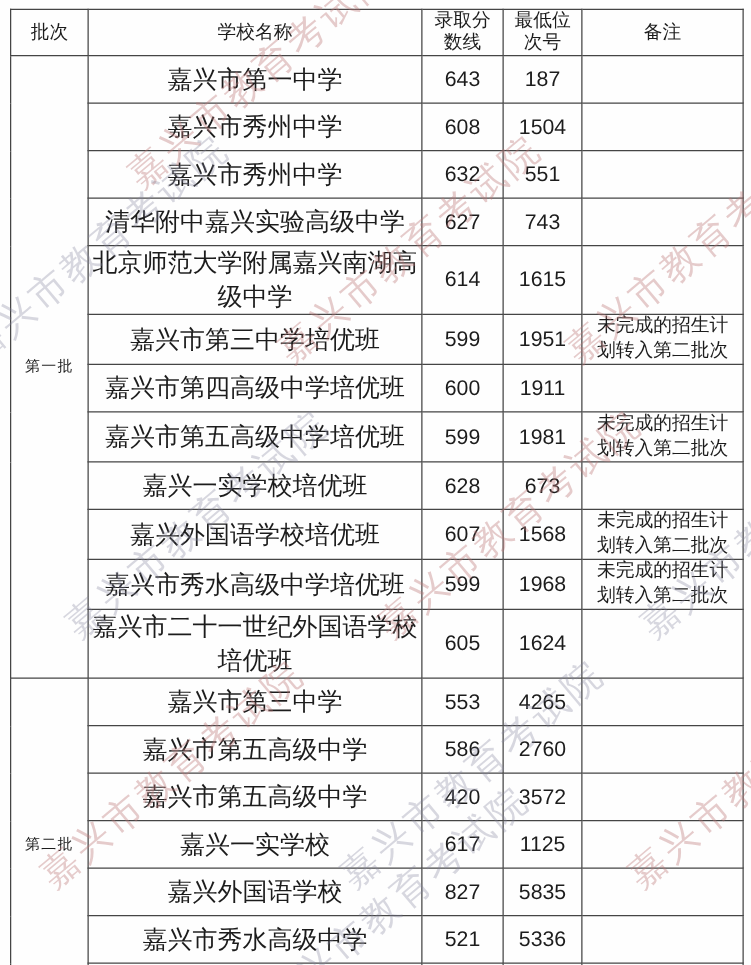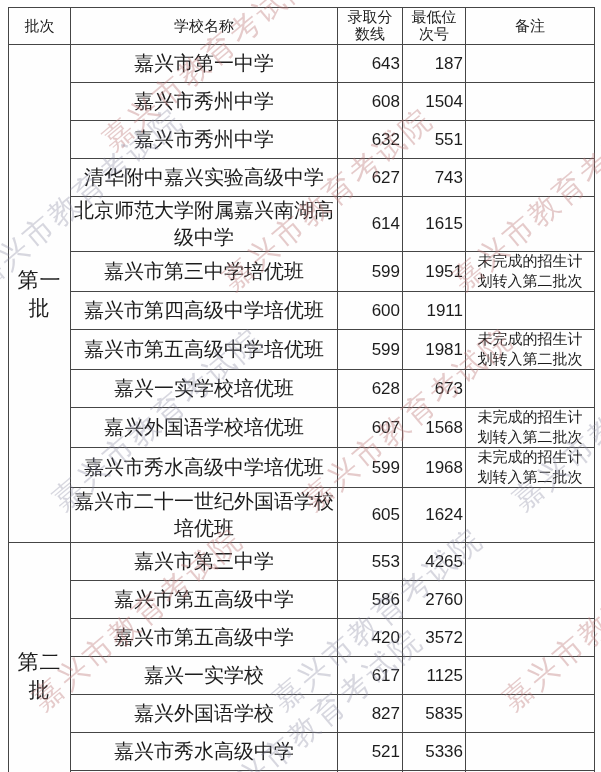--- a/index.html
+++ b/index.html
@@ -31,23 +31,23 @@
     background:transparent;
   }
   .score-table thead th{
     height:36px;
     font-size:15px;
     font-weight:normal;
     white-space:pre-line;
     line-height:1.12;
   }
   .score-table tbody tr{height:38px;}
-  td.batch{font-size:21px;letter-spacing:1px;}
+  td.batch{font-size:12px;letter-spacing:1px;}
   td.school{font-size:20px;margin-left:20px;}
-  td.num{font-family:"Liberation Sans",sans-serif;font-size:17px;text-align:right;}
+  td.num{font-family:"Liberation Sans",sans-serif;font-size:17px;}
   td.remark{
     font-size:15px;
     white-space:pre-line;
     line-height:1.3;
     padding:0 3px;
   }
   .wm{
     position:absolute;
     white-space:nowrap;
     font-size:30px;

